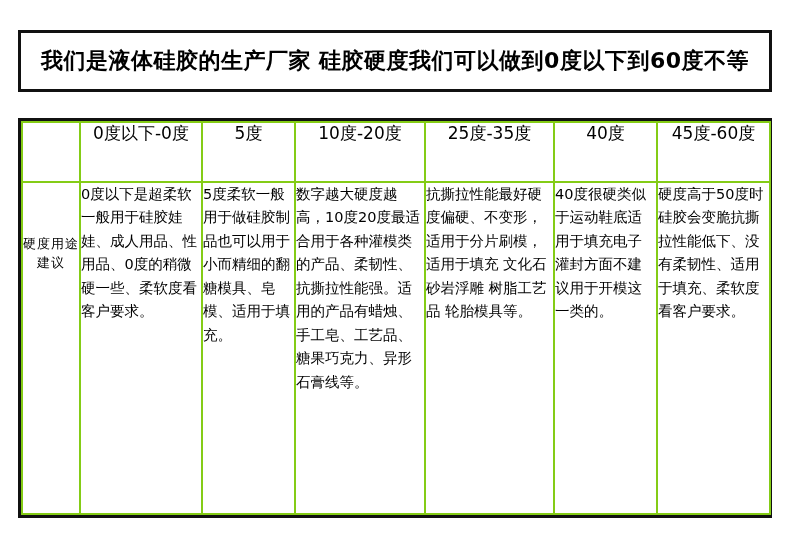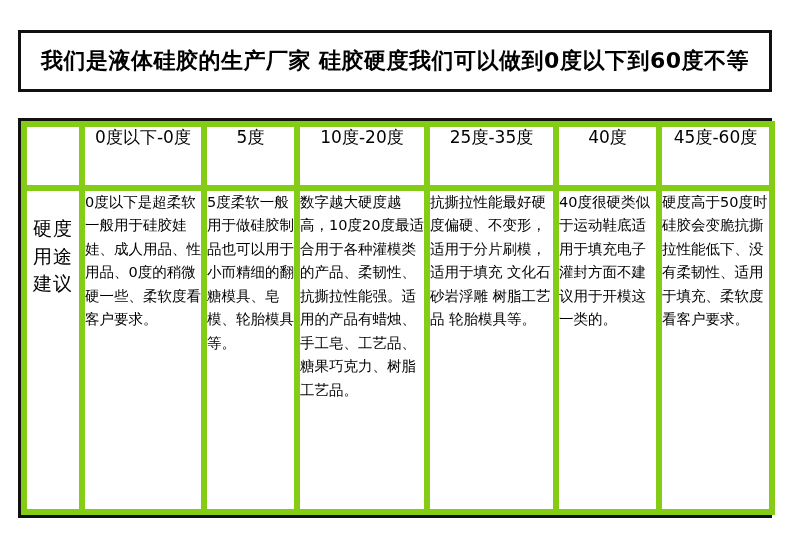--- a/index.html
+++ b/index.html
@@ -52,21 +52,21 @@
     box-sizing: border-box;
   }
   table.matrix {
     border-collapse: collapse;
     width: 754px;
     height: 400px;
     table-layout: fixed;
     background: #ffffff;
   }
   table.matrix td {
-    border: 6px solid #84cc16;
+    border: 2px solid #84cc16;
     vertical-align: top;
     padding: 0;
   }
   
   .table-wrap {
     border: 3px solid #111111;
   }
   table.matrix {
     width: 748px;
     height: 394px;
@@ -85,23 +85,23 @@
     text-align: center;
     line-height: 1.2;
     padding: 4px 2px;
   }
   .rowlabel-cell {
     width: 58px;
     text-align: center;
     vertical-align: top;
   }
   .rowlabel-text {
-    font-size: 19px;
+    font-size: 13px;
     line-height: 1.45;
-    padding-top: 24px;
+    padding-top: 52px;
     display: block;
     letter-spacing: 1px;
   }
   .body-cell {
     padding: 28px 9px 8px 9px;
     font-size: 14.5px;
     line-height: 1.62;
     text-align: left;
     word-break: break-all;
     border-radius: 12px;
@@ -145,22 +145,22 @@
           <td class="hdr-label">40度</td>
           <td class="hdr-label">45度-60度</td>
         </tr>
       </thead>
       <tbody>
         <tr>
           <td class="rowlabel-cell">
             <span class="rowlabel-text">硬度用途建议</span>
           </td>
           <td class="body-cell">0度以下是超柔软一般用于硅胶娃娃、成人用品、性用品、0度的稍微硬一些、柔软度看客户要求。</td>
-          <td class="body-cell">5度柔软一般用于做硅胶制品也可以用于小而精细的翻糖模具、皂模、轮胎模具等。</td>
-          <td class="body-cell">数字越大硬度越高，10度20度最适合用于各种灌模类的产品、柔韧性、抗撕拉性能强。适用的产品有蜡烛、手工皂、工艺品、糖果巧克力、树脂工艺品。</td>
+          <td class="body-cell">5度柔软一般用于做硅胶制品也可以用于小而精细的翻糖模具、皂模、适用于填充。</td>
+          <td class="body-cell">数字越大硬度越高，10度20度最适合用于各种灌模类的产品、柔韧性、抗撕拉性能强。适用的产品有蜡烛、手工皂、工艺品、糖果巧克力、异形石膏线等。</td>
           <td class="body-cell">抗撕拉性能最好硬度偏硬、不变形，适用于分片刷模，适用于填充 文化石 砂岩浮雕 树脂工艺品 轮胎模具等。</td>
           <td class="body-cell">40度很硬类似于运动鞋底适用于填充电子灌封方面不建议用于开模这一类的。</td>
           <td class="body-cell">硬度高于50度时硅胶会变脆抗撕拉性能低下、没有柔韧性、适用于填充、柔软度看客户要求。</td>
         </tr>
       </tbody>
     </table>
   </div>
 
 </div>
 

